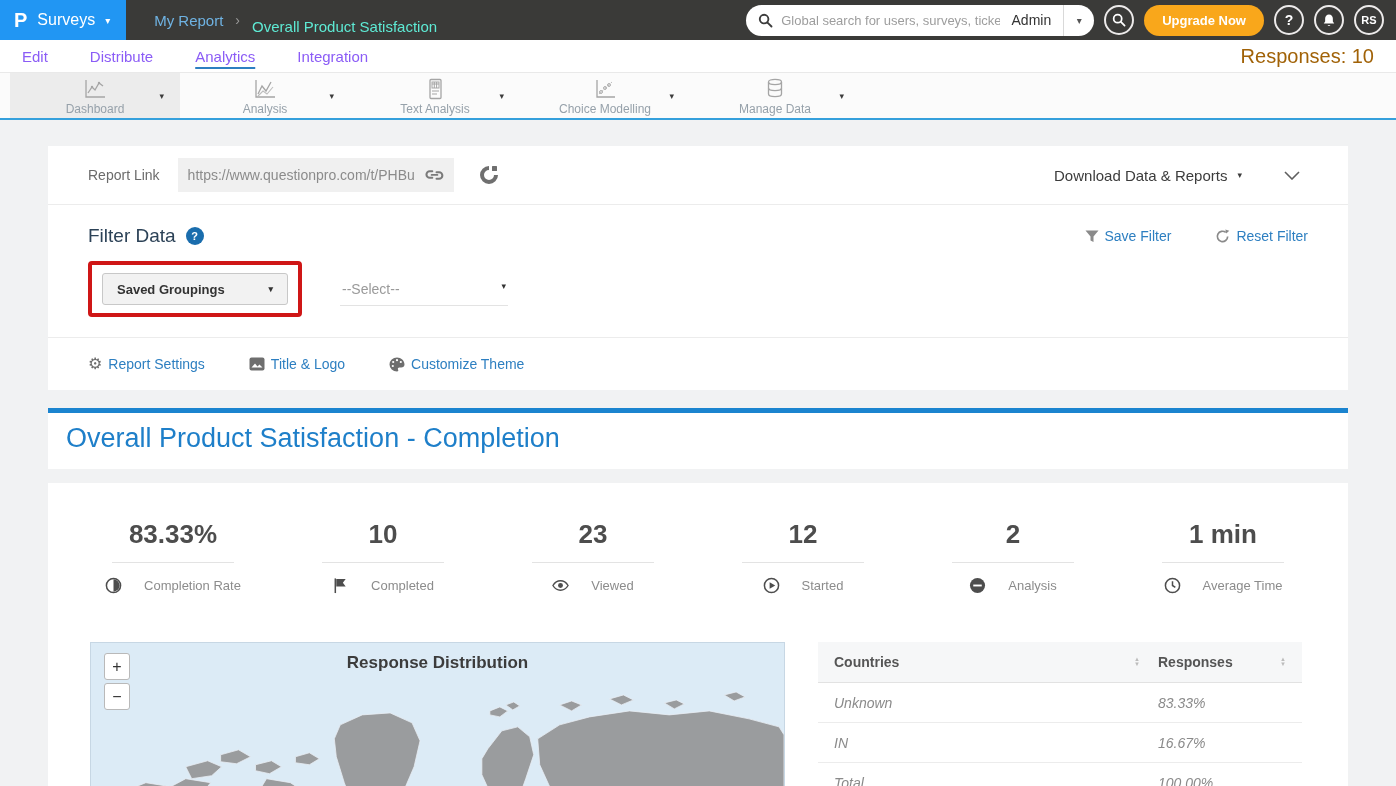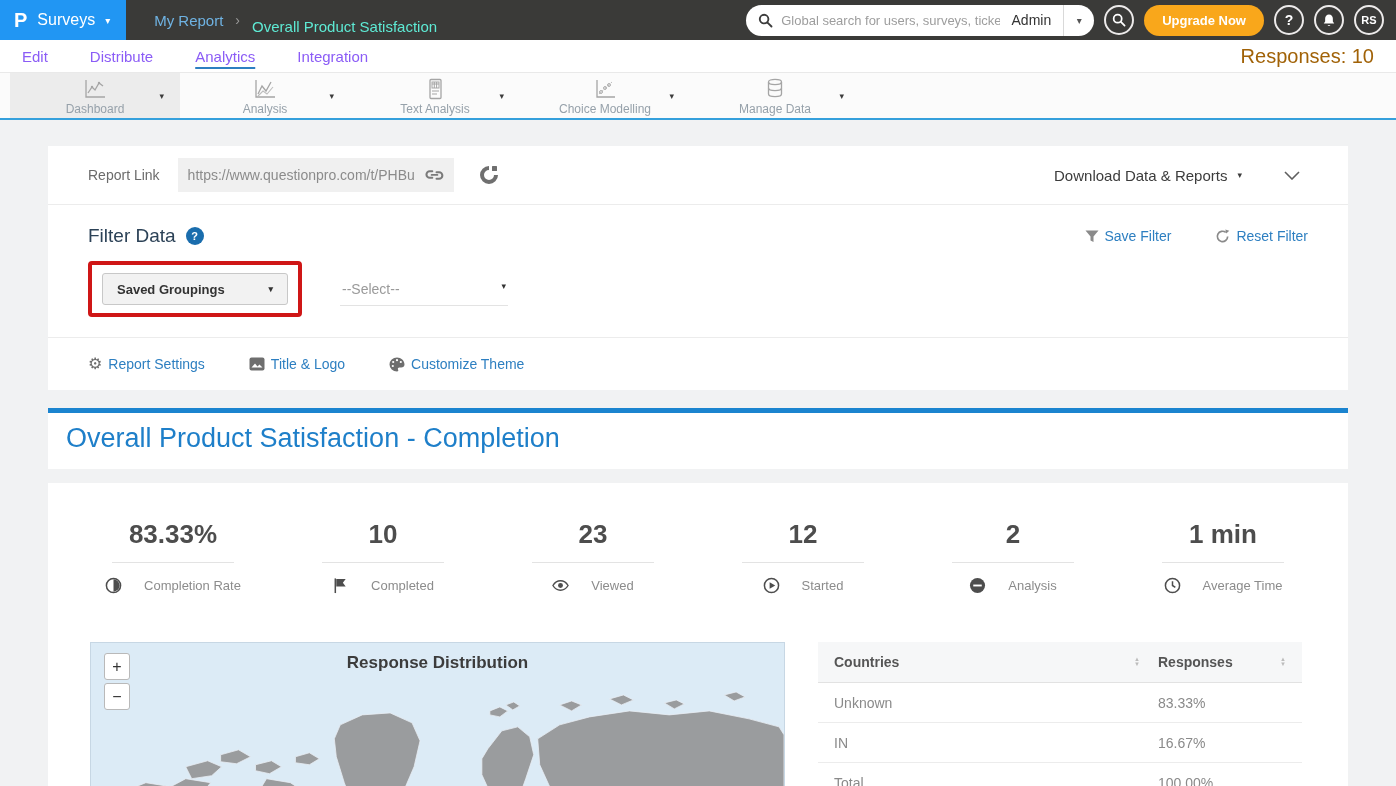--- a/index.html
+++ b/index.html
@@ -93,21 +93,21 @@
   .zoom-controls { position:absolute; top:10px; left:13px; display:flex; flex-direction:column; gap:3px; z-index:2; }
   .zoom-btn { width:26px; height:27px; background:#fff; border:1px solid #b9b9b9; border-radius:3px; font-size:16px; color:#333; line-height:1; }
   .map-title { text-align:center; margin-top:10px; font-size:17px; font-weight:bold; color:#3c3c3c; }
   .world-svg { display:block; width:100%; height:220px; margin-top:2px; }
 
   .country-table { flex:1; font-size:14px; }
   .thead { display:flex; align-items:center; background:#f6f7f8; height:41px; padding:0 16px; border-bottom:1px solid #e2e2e2; }
   .th-countries { flex:1; display:flex; align-items:center; justify-content:space-between; font-weight:bold; color:#555; padding-right:18px; }
   .th-responses { width:128px; display:flex; align-items:center; justify-content:space-between; font-weight:bold; color:#555; }
   .sort-icon { display:flex; flex-direction:column; color:#bcbcbc; font-size:6px; line-height:5px; cursor:pointer; }
-  .trow { display:flex; align-items:center; height:40px; padding:0 16px; border-bottom:1px solid #ececec; color:#8a8a8a; }
+  .trow { display:flex; align-items:center; height:40px; padding:0 16px; border-bottom:1px solid #ececec; color:#8a8a8a;font-style:italic; }
   .trow .c1 { flex:1; padding-right:18px; }
   .trow .c2 { width:128px; }
 </style>
 </head>
 <body>
 
 <header class="topbar">
   <div class="logo-area">
     <span class="plogo">P</span>
     <span class="product-label">Surveys</span>

